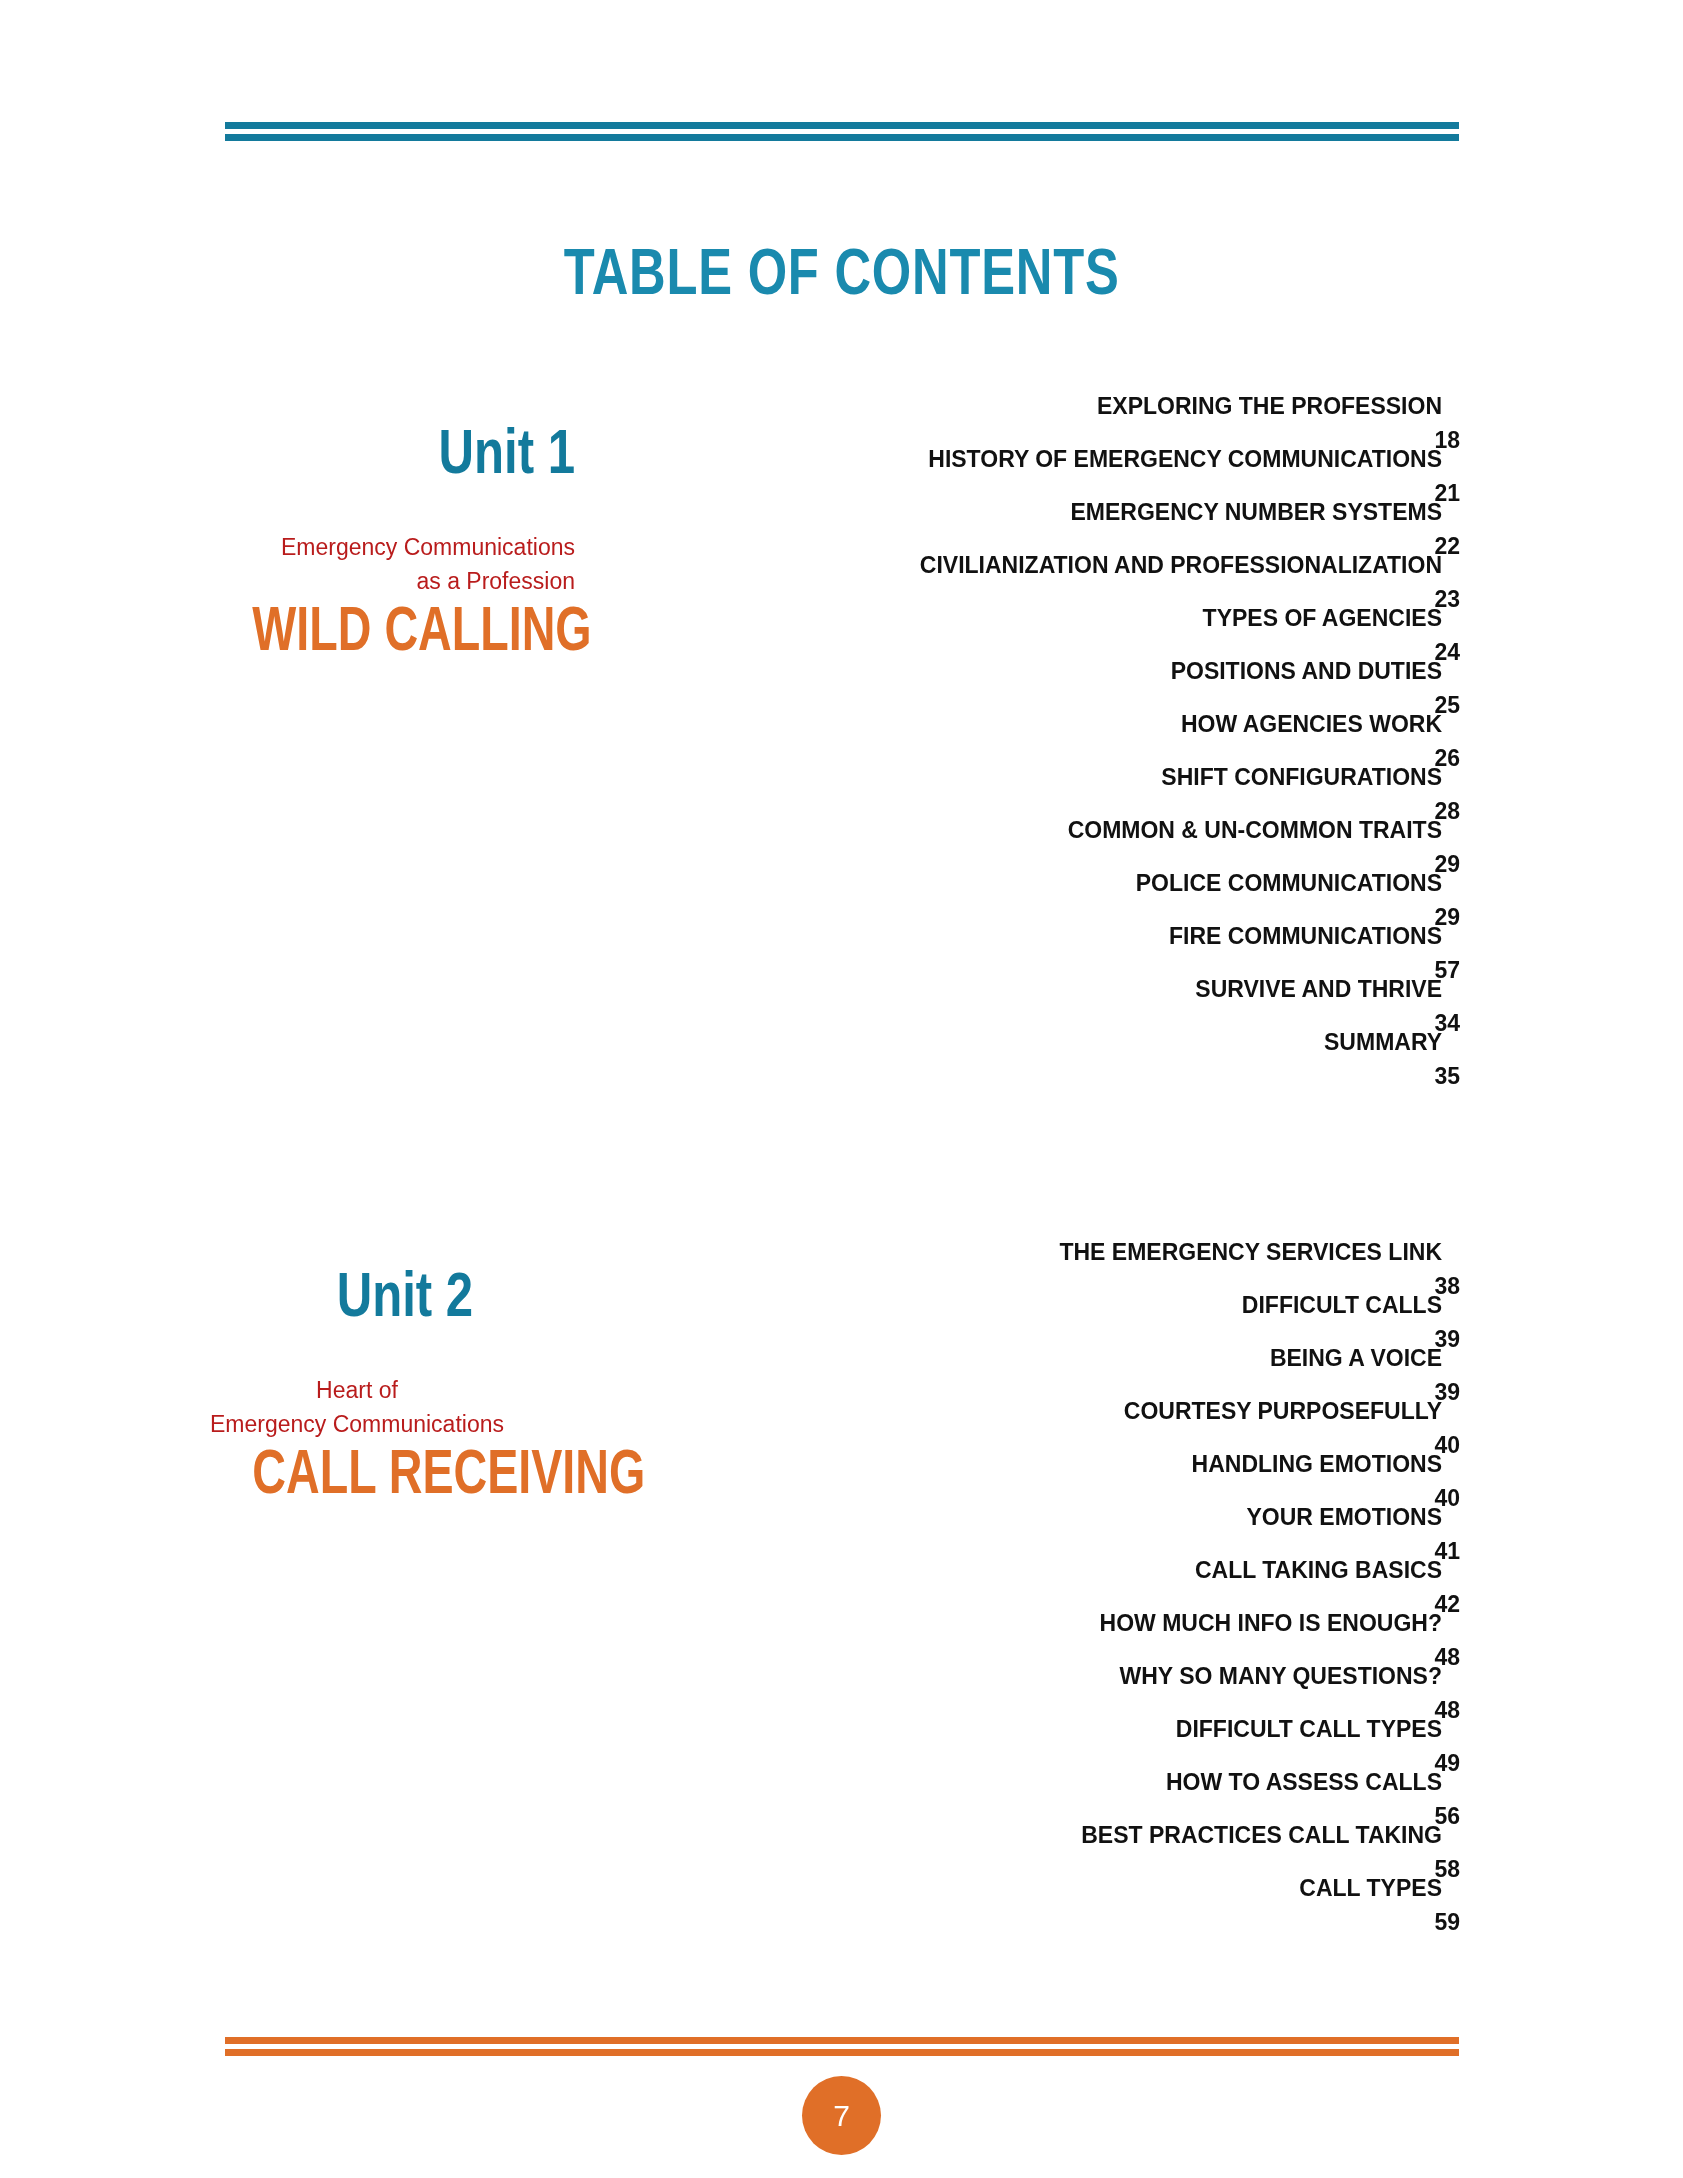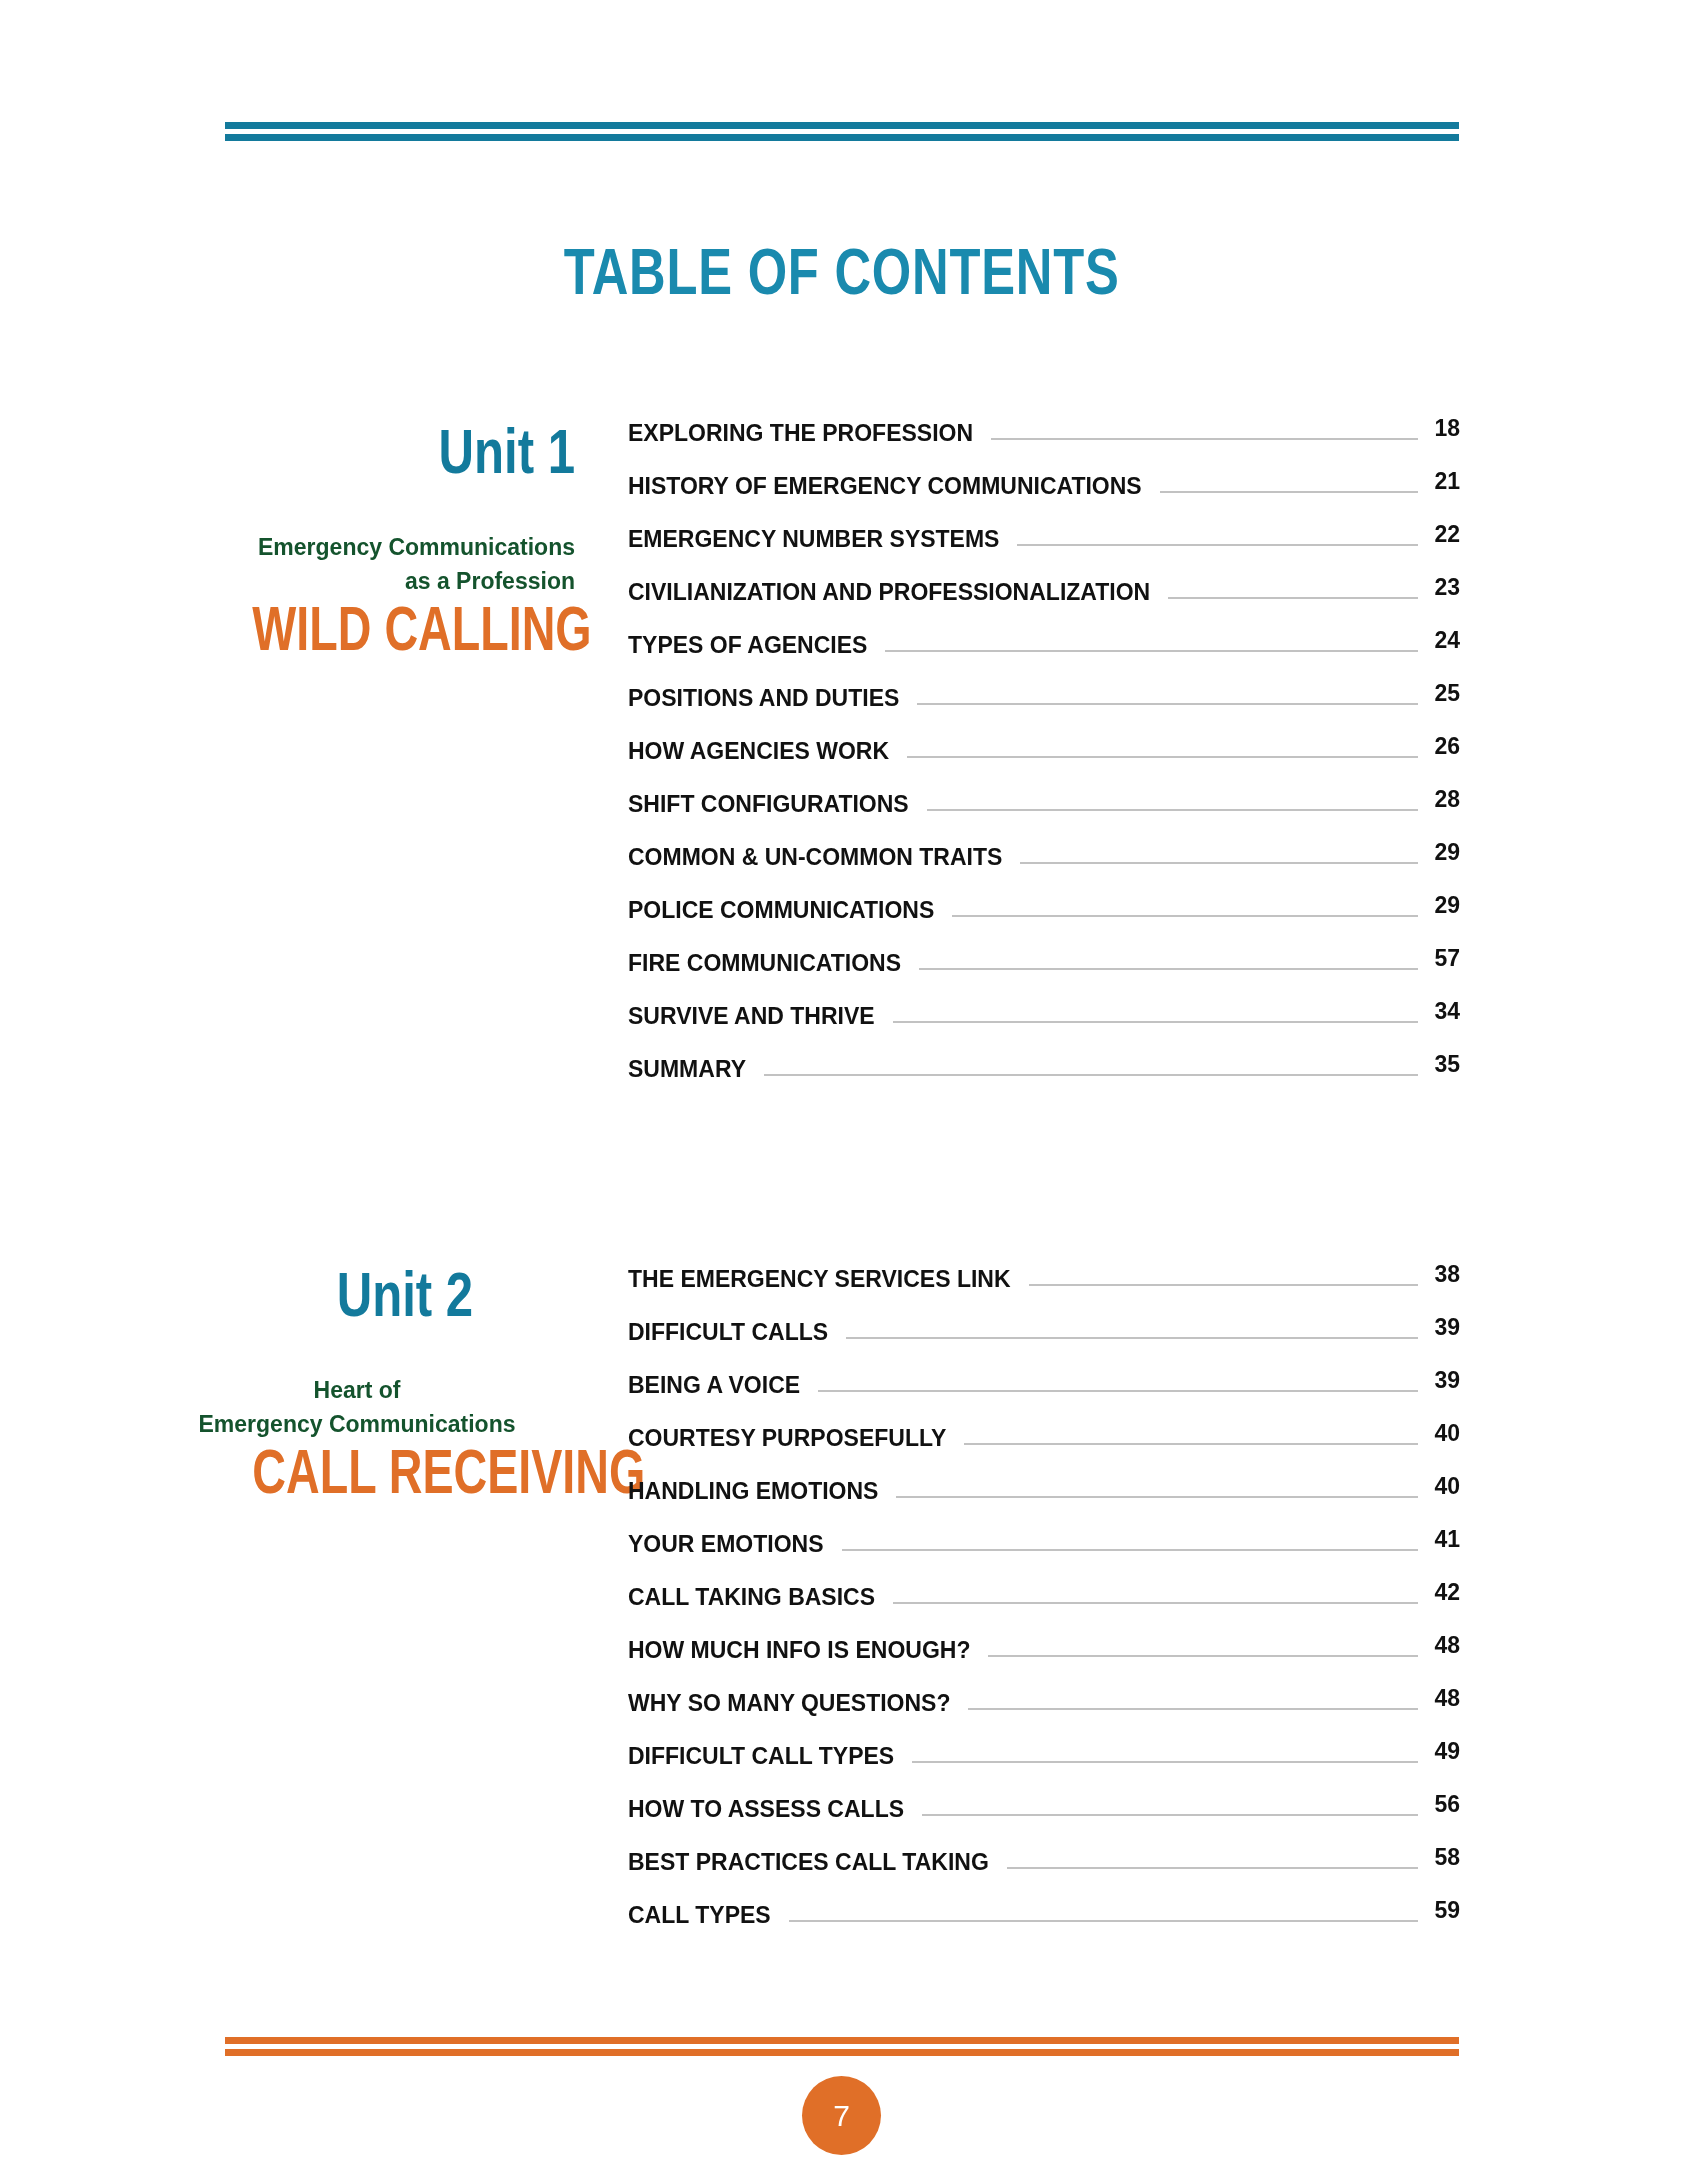--- a/index.html
+++ b/index.html
@@ -5,24 +5,24 @@
   html, body { margin:0; padding:0; background:#ffffff; }
   body { width:1683px; height:2178px; position:relative; overflow:hidden; font-family:"Liberation Sans", sans-serif; }
   .rule { position:absolute; left:225px; width:1234px; height:7px; }
   .rule.teal { background:#137a9c; }
   .rule.orange { background:#e06f28; }
   .title { position:absolute; left:0; width:1683px; top:236px; text-align:center; color:#1a8aae;
            font-family:"Liberation Sans", sans-serif; font-weight:bold; font-size:65px; line-height:71px;
            transform:scaleX(0.78); transform-origin:842px 0; letter-spacing:1px; }
   .unit-block { position:absolute; left:139px; width:436px; text-align:right;margin-top:13px; }
   .unit-label { color:#137a9c; font-weight:bold; font-size:63px; line-height:69px; transform:scaleX(0.78); transform-origin:100% 0; white-space:nowrap; }
-  .unit-sub { color:#14532d; font-weight:bold; font-size:23px; line-height:34px; white-space:nowrap; }
+  .unit-sub { color:#b91c1c; font-weight:normal; font-size:23px; line-height:34px; white-space:nowrap; }
   .unit-theme { color:#e06f28; font-weight:bold; font-size:63px; line-height:69px; transform:scaleX(0.74); transform-origin:100% 0; white-space:nowrap; }
   .entries { position:absolute; left:628px; width:832px; }
-  .entry { position:relative; height:53px; display:flex; align-items:flex-end; }
+  .entry { position:relative; height:53px; display:flex; align-items:flex-end;flex-direction:column; }
   .entry-title { color:#111; font-weight:bold; font-size:23px; line-height:26px; white-space:nowrap; padding-right:18px; }
   .leader { flex:1; border-bottom:2px solid #c2c2c2; margin-bottom:6px; margin-right:10px; height:0; }
   .page-num { color:#111; font-weight:bold; font-size:23px; line-height:26px; width:32px; text-align:right; margin-bottom:5px; }
   .footer-circle { position:absolute; left:802px; top:2076px; width:79px; height:79px; border-radius:50%; background:#e06f28;
                    color:#fff; font-size:30px; line-height:79px; text-align:center; }
 </style>
 </head>
 <body>
 
 <div class="rule teal" style="top:122px;"></div>

